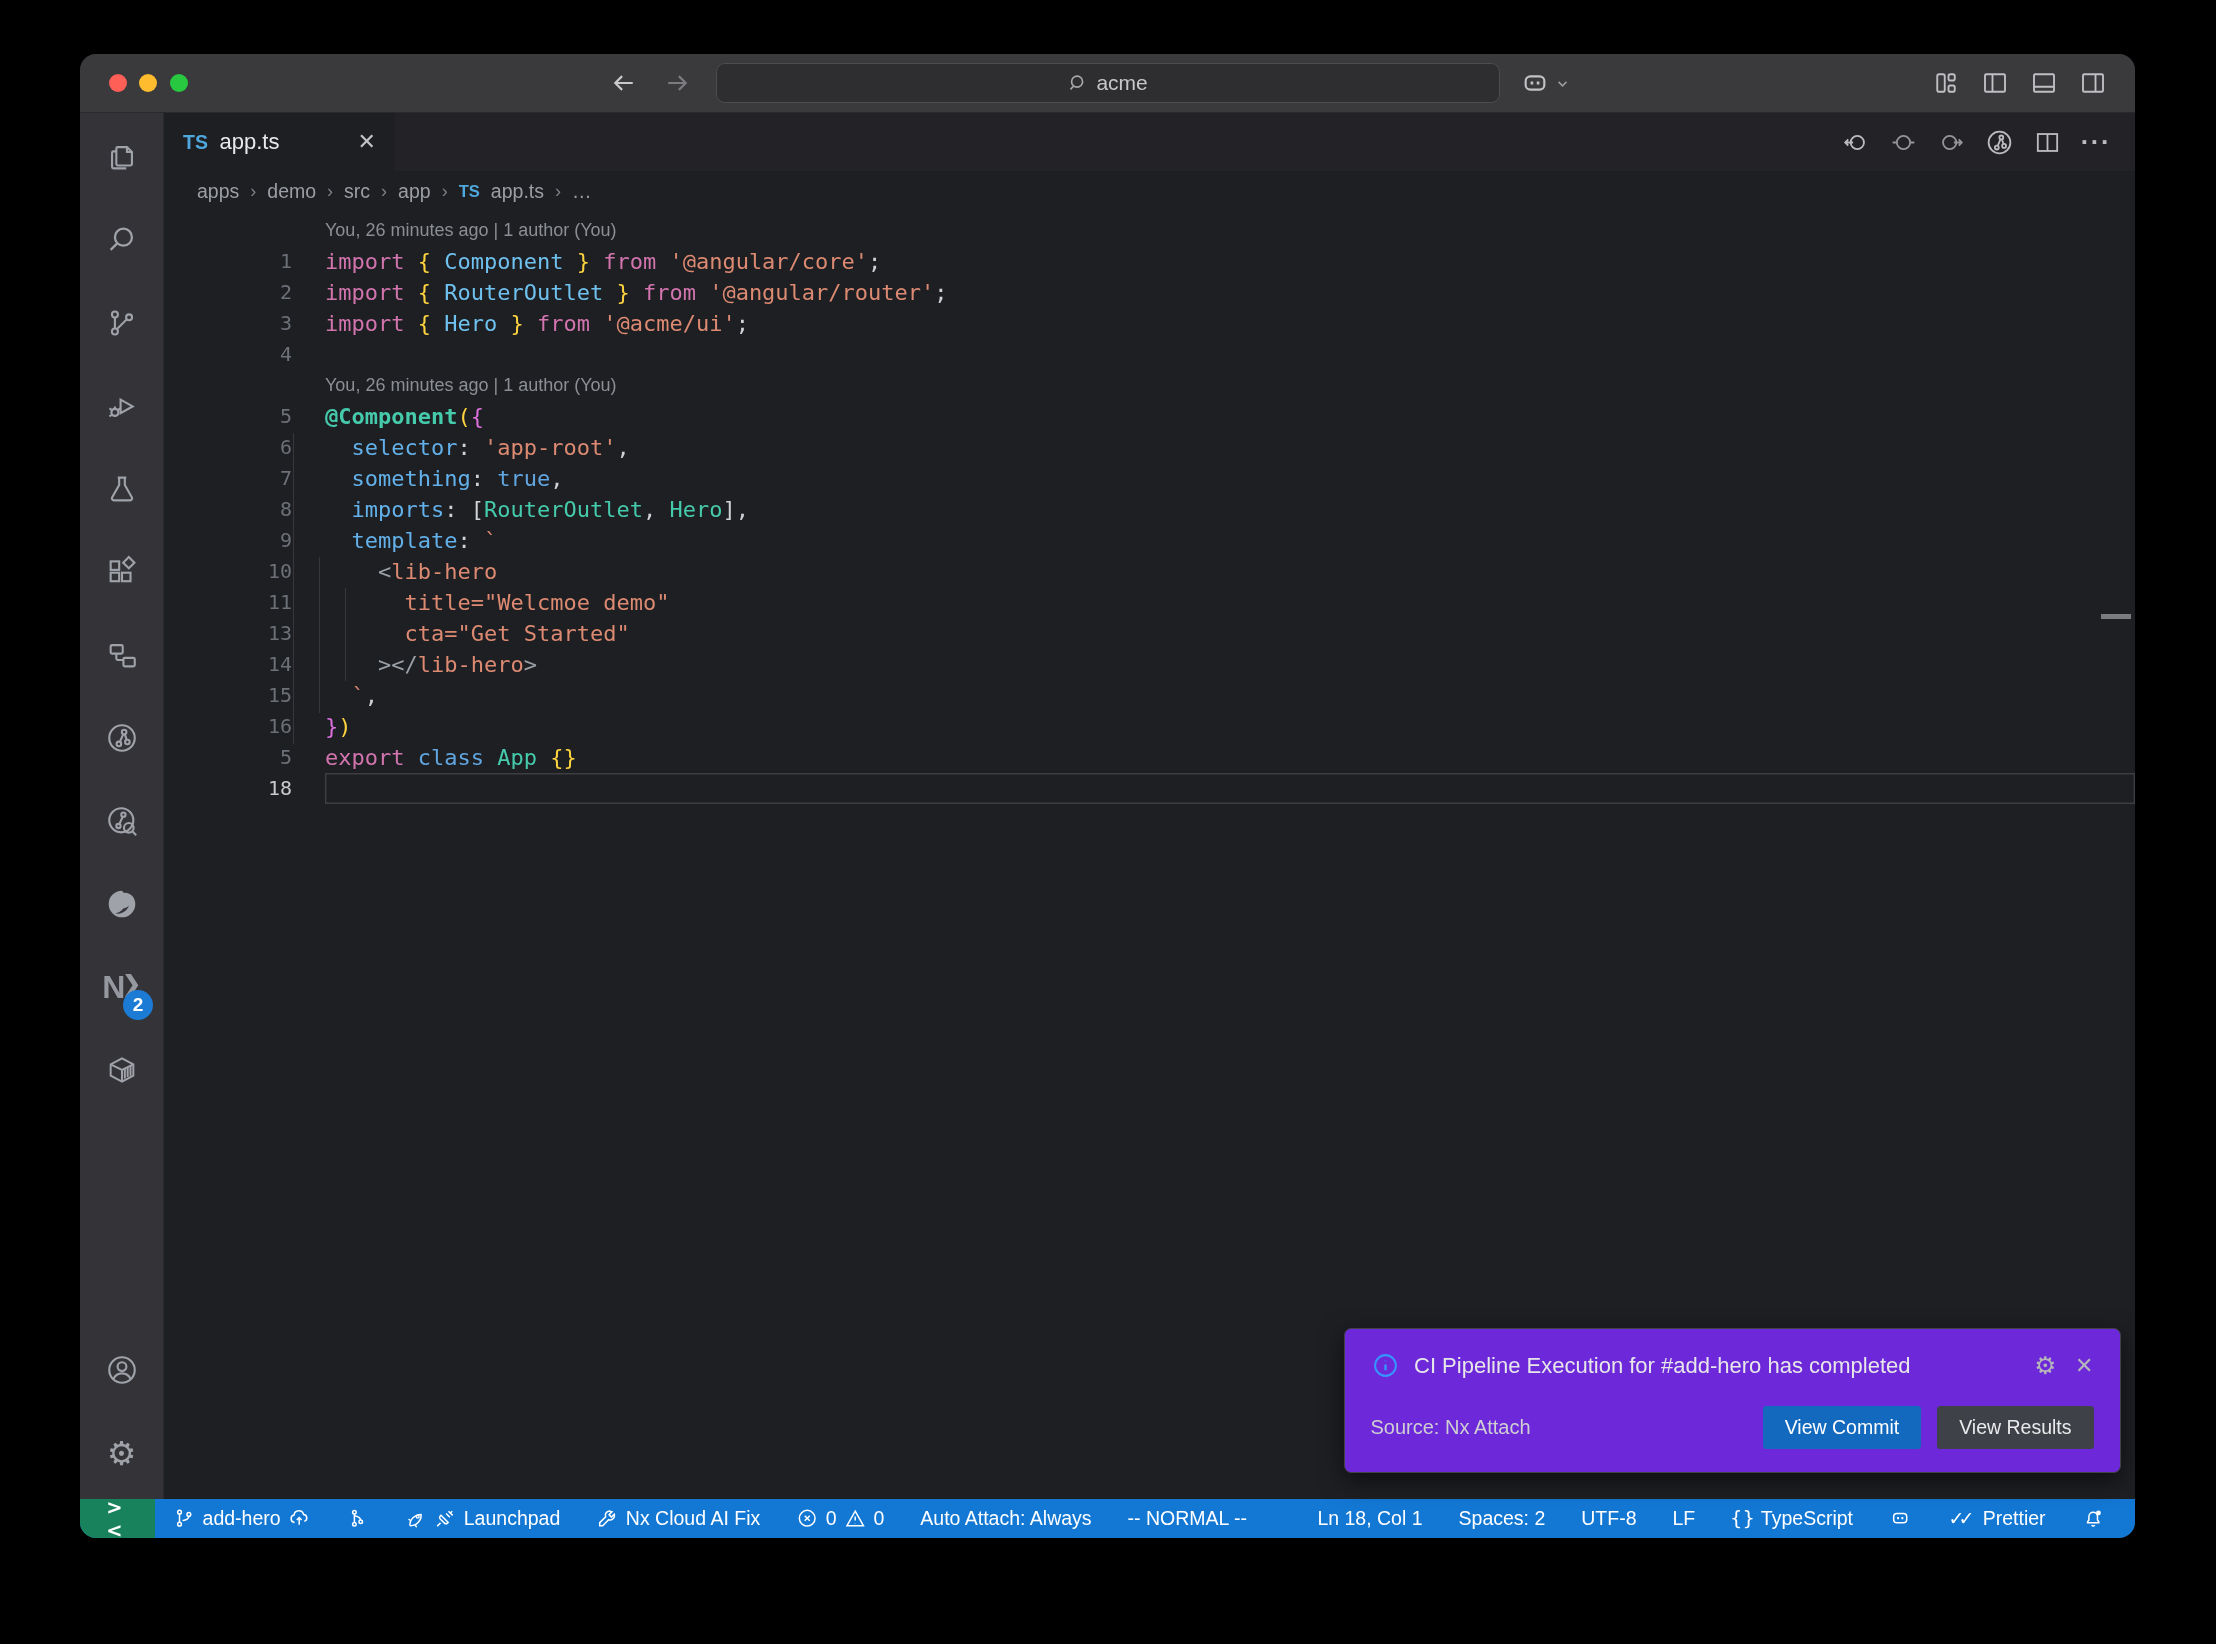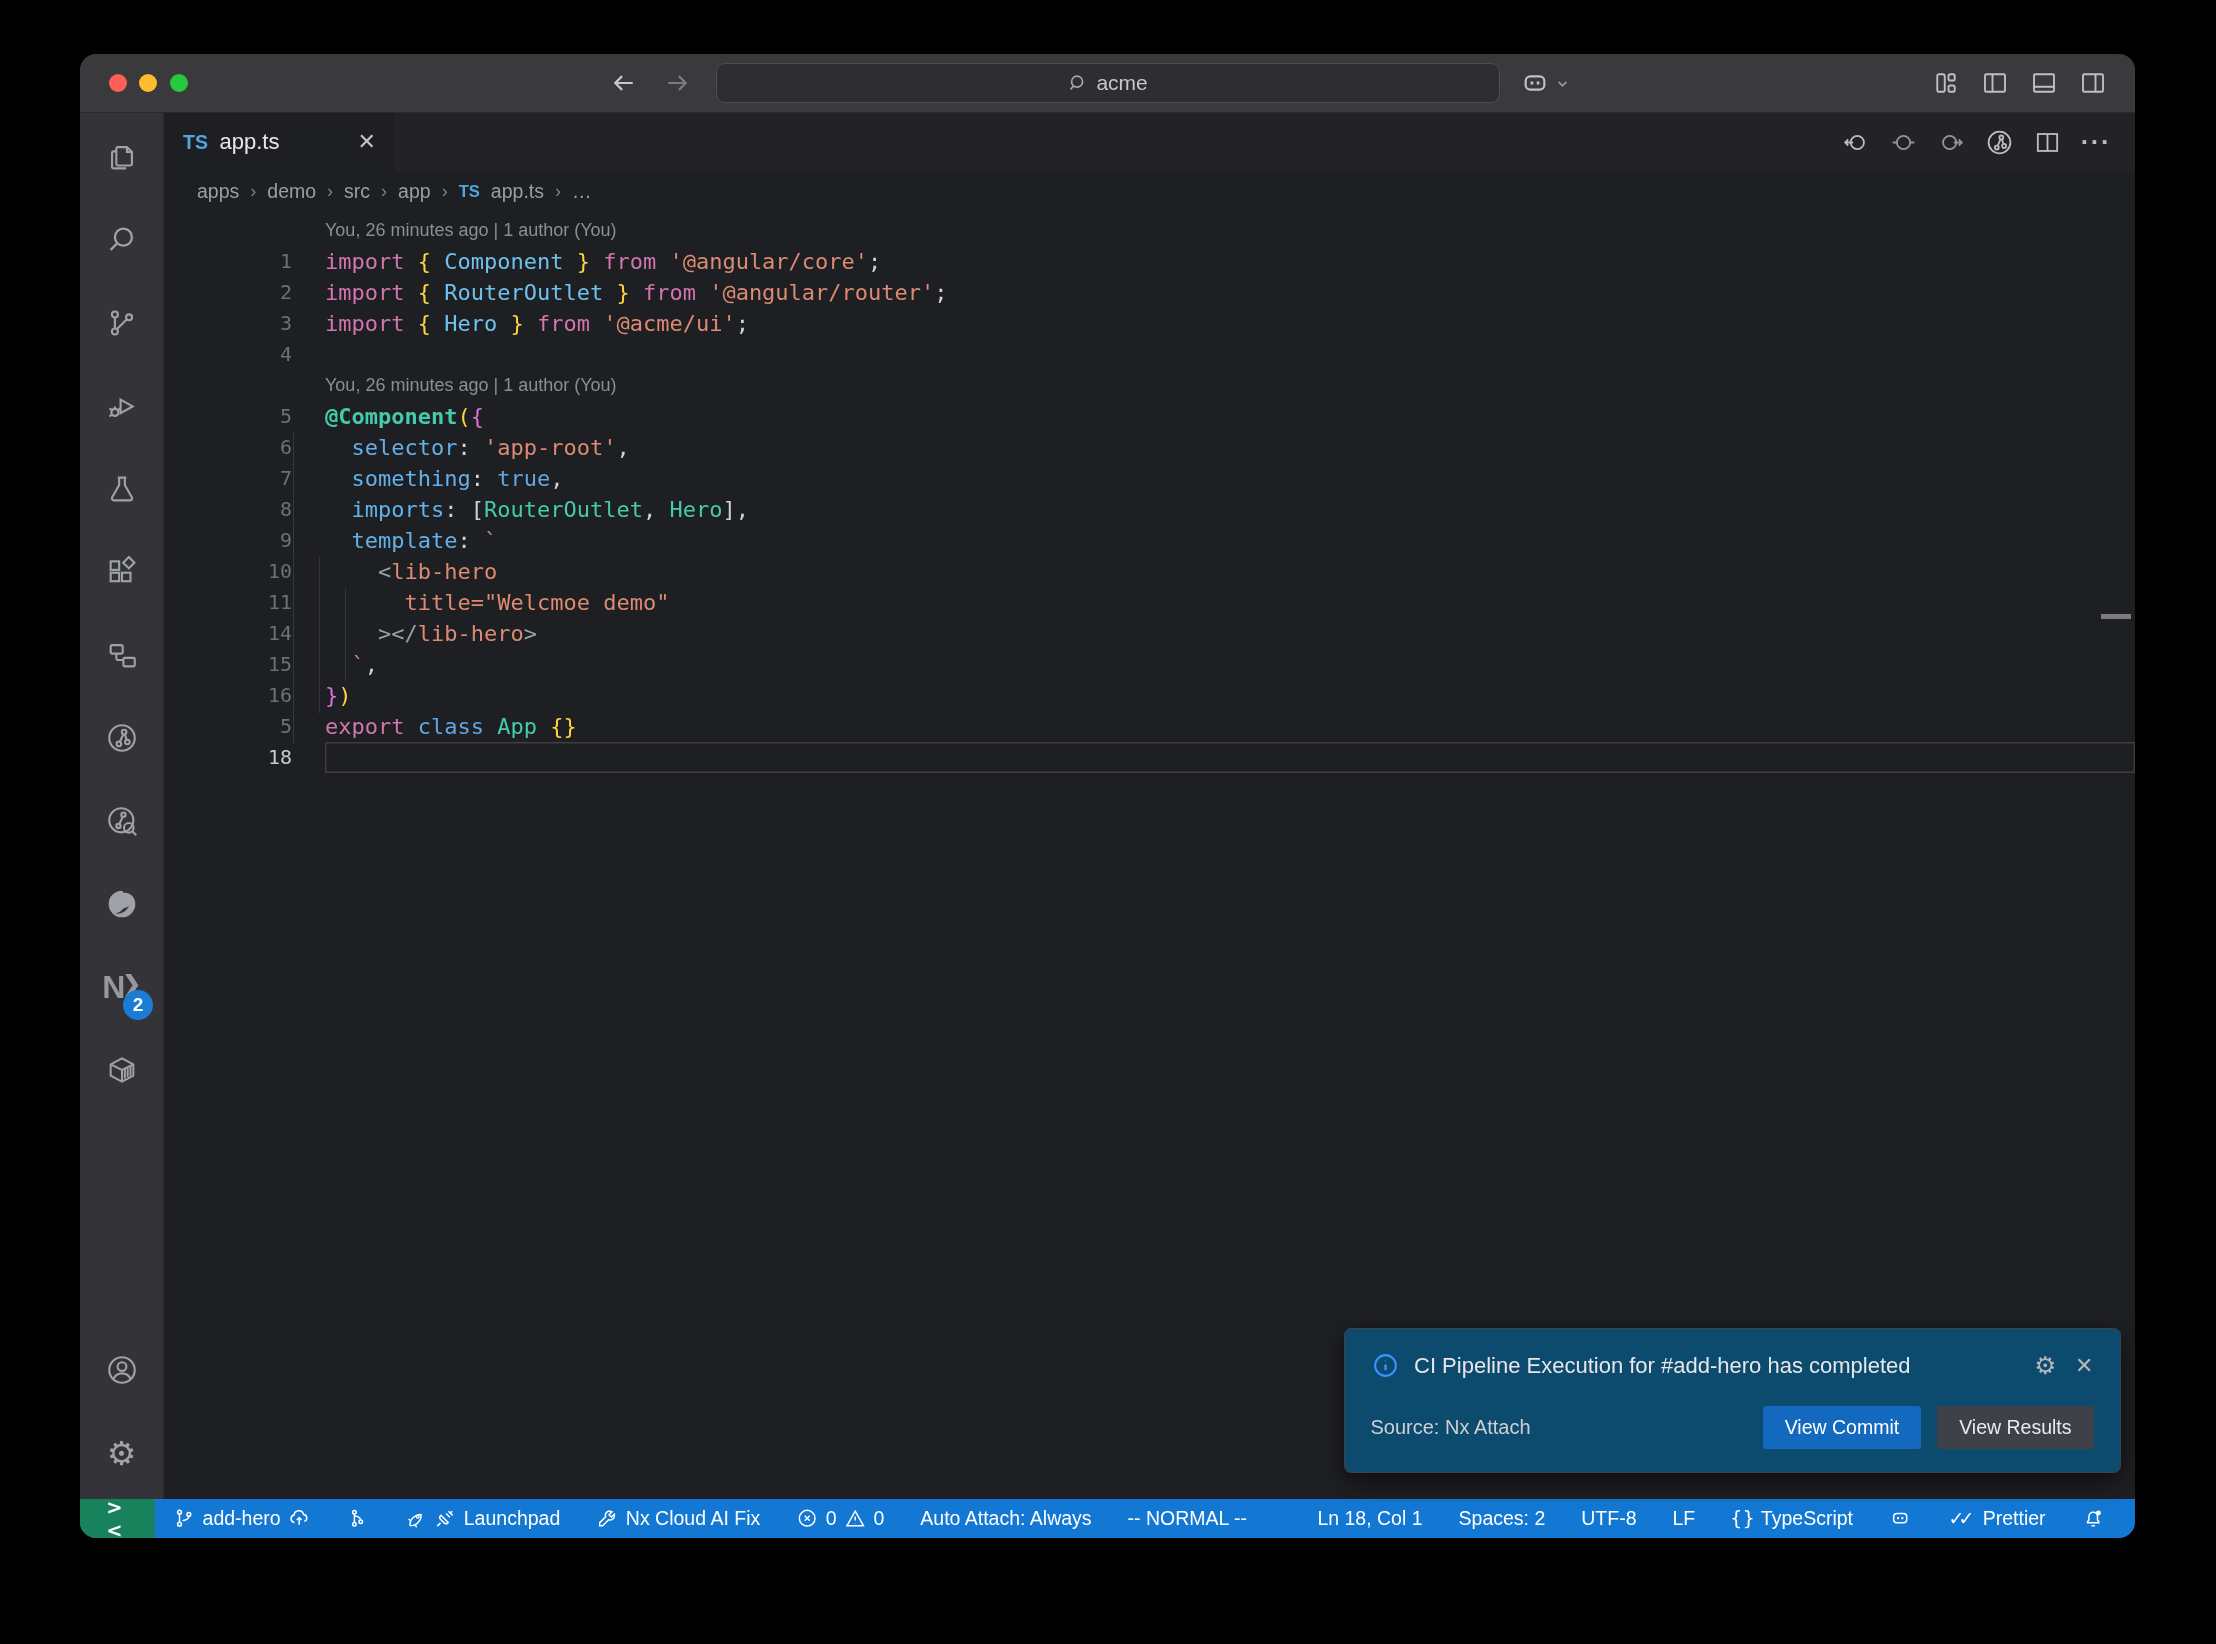--- a/index.html
+++ b/index.html
@@ -56,21 +56,21 @@
   .ov-mark{position:absolute;right:4.3px;top:402px;width:30px;height:5px;background:#8c8c90;opacity:.85;}
   
   .statusbar{height:39px;flex:none;background:#1377d4;color:#fff;display:flex;align-items:center;font-size:19.5px;}
   .sb-group{display:flex;align-items:center;height:100%;}
   .sb-right{margin-left:auto;padding-right:13px;}
   .sb-item{display:flex;align-items:center;gap:7.2px;padding:0 18px;height:100%;}
   .sb-item .icn{width:22.4px;height:22.4px;}
   .sb-item[data-name="status-remote"]{background:#17825c;width:75px;box-sizing:border-box;justify-content:center;font-weight:700;font-size:19.5px;padding:0;}
   .dbl{letter-spacing:-5.8px;padding-right:5.8px;font-size:19px;}
   
-  .toast{position:absolute;right:14.5px;bottom:65px;width:777px;box-sizing:border-box;background:#0c4a6e;border:0.7px solid #414147;border-radius:7.2px;padding:22px 26px 23px;box-shadow:0 7.2px 24.6px rgba(0,0,0,.55);display:flex;flex-direction:column;gap:26px;}
+  .toast{position:absolute;right:14.5px;bottom:65px;width:777px;box-sizing:border-box;background:#6d28d9;border:0.7px solid #414147;border-radius:7.2px;padding:22px 26px 23px;box-shadow:0 7.2px 24.6px rgba(0,0,0,.55);display:flex;flex-direction:column;gap:26px;}
   .toast-row1{display:flex;align-items:center;gap:14.5px;}
   .toast-row1 .info{width:29px;height:29px;color:#3794ff;flex:none;}
   .toast-title{flex:1;color:#e7e7ea;font-size:22px;}
   .toast-gear{color:#b5b5ba;font-size:24.6px;}
   .toast-close{color:#b5b5ba;font-size:22px;margin-left:4.3px;}
   .toast-row2{display:flex;align-items:center;}
   .toast-source{color:#cfcfd3;font-size:20px;}
   .toast-btns{margin-left:auto;display:flex;gap:16px;}
   .btn{font-size:19.5px;padding:10px 22px;border-radius:3.6px;border:none;color:#fff;font-family:inherit;}
   .btn.primary{background:#1269bd;}
@@ -384,20 +384,24 @@
             <div class="content" data-name="line-content"><span style="color: rgb(207, 210, 214);">  </span><span style="color: rgb(99, 177, 234);">template</span><span style="color: rgb(207, 210, 214);">: </span><span style="color: rgb(221, 138, 114);">`</span></div>
           </div>
           <div class="row" data-name="code-line-10">
             <span class="gutter" data-name="line-number">10</span>
             <div class="content" data-name="line-content"><span style="color: rgb(207, 210, 214);">    </span><span style="color: rgb(154, 160, 166);">&lt;</span><span style="color: rgb(221, 138, 114);">lib-hero</span></div>
           </div>
           <div class="row" data-name="code-line-11">
             <span class="gutter" data-name="line-number">11</span>
             <div class="content" data-name="line-content"><span style="color: rgb(221, 138, 114);">      title="Welcmoe demo"</span></div>
           </div>
+          <div class="row" data-name="code-line-13">
+            <span class="gutter" data-name="line-number">13</span>
+            <div class="content" data-name="line-content"><span style="color: rgb(221, 138, 114);">      cta="Get Started"</span></div>
+          </div>
           <div class="row" data-name="code-line-14">
             <span class="gutter" data-name="line-number">14</span>
             <div class="content" data-name="line-content"><span style="color: rgb(207, 210, 214);">    </span><span style="color: rgb(154, 160, 166);">&gt;</span><span style="color: rgb(154, 160, 166);">&lt;/</span><span style="color: rgb(221, 138, 114);">lib-hero</span><span style="color: rgb(154, 160, 166);">&gt;</span></div>
           </div>
           <div class="row" data-name="code-line-15">
             <span class="gutter" data-name="line-number">15</span>
             <div class="content" data-name="line-content"><span style="color: rgb(221, 138, 114);">  `</span><span style="color: rgb(207, 210, 214);">,</span></div>
           </div>
           <div class="row" data-name="code-line-16">
             <span class="gutter" data-name="line-number">16</span>

